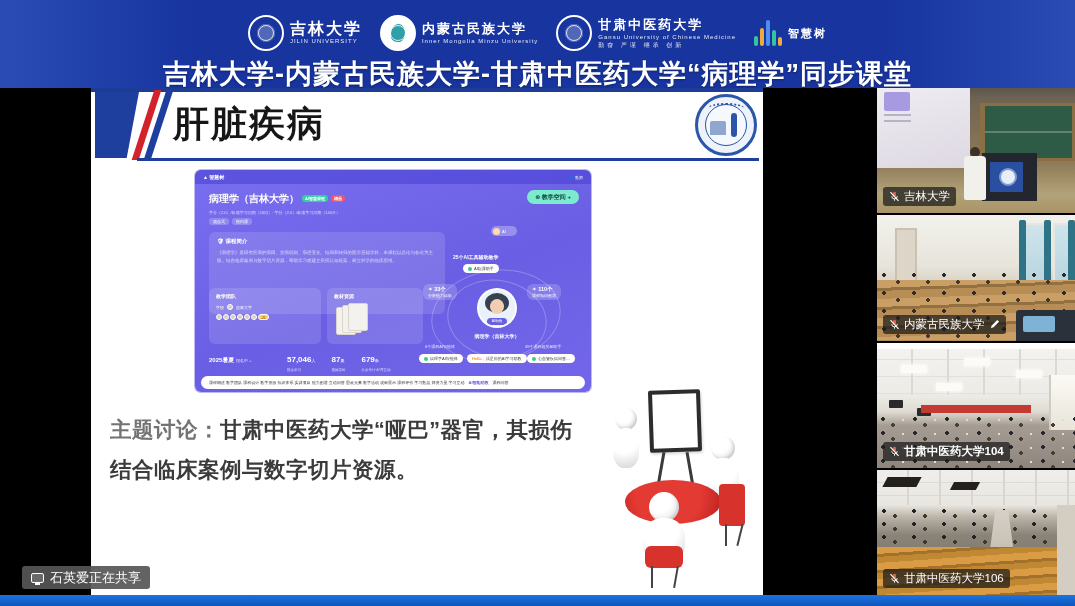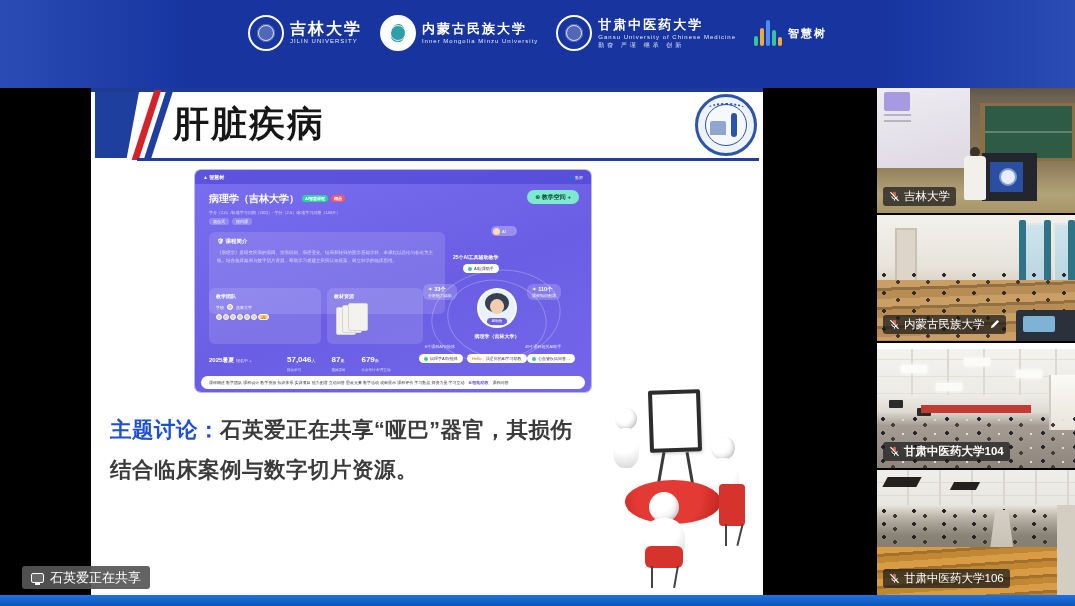--- a/index.html
+++ b/index.html
@@ -89,21 +89,21 @@
   .p-avatar-name{position:absolute;left:252px;top:163px;width:100px;text-align:center;font-size:5px;font-weight:bold;color:#fff;}
   .p-side-note{position:absolute;font-size:4px;color:rgba(255,255,255,.85);white-space:nowrap;}
   .p-hello{position:absolute;left:272px;top:184px;background:#fff;border-radius:8px;font-size:4px;color:#444;padding:2px 5px;white-space:nowrap;}
   .p-hello b{color:#ff8a3c;}
   .p-tabs{position:absolute;left:6px;top:206px;width:384px;height:13px;background:#fff;border-radius:7px;display:flex;align-items:center;padding:0 8px;gap:4px;white-space:nowrap;overflow:hidden;}
   .p-tabs .items{font-size:4px;color:#3c3c3c;letter-spacing:0;}
   .p-tabs .active{font-size:4px;color:#6a5fe4;font-weight:bold;}
 
   
   .discussion{position:absolute;left:19px;top:322px;width:548px;font-size:21.5px;line-height:40px;font-weight:600;color:#3b3b3b;letter-spacing:.5px;}
-  .discussion .red{color:#1d4ed8;font-weight:bold;}
+  .discussion .red{color:#737373;font-weight:bold;}
 
   
   .clipart{position:absolute;left:516px;top:300px;width:150px;height:200px;}
   .board{position:absolute;left:42px;top:2px;width:52px;height:62px;background:#fff;border:4px solid #2c2c2c;border-radius:2px;transform:rotate(-2deg);box-shadow:1px 2px 3px rgba(0,0,0,.15);}
   .board-leg{position:absolute;width:3px;height:40px;background:#3a3a3a;}
   .head{position:absolute;border-radius:50%;background:radial-gradient(circle at 35% 30%,#ffffff 0 40%,#d8d8d8 100%);box-shadow:inset -2px -2px 3px rgba(0,0,0,.12);}
   .body-blob{position:absolute;border-radius:45% 45% 40% 40%;background:radial-gradient(circle at 40% 25%,#fff 0 45%,#d2d2d2 100%);}
   .table{position:absolute;left:18px;top:92px;width:96px;height:44px;border-radius:50%;background:radial-gradient(circle at 45% 35%,#e33a33 0 55%,#b71f1c 100%);}
   .chair{position:absolute;background:#d8322c;border-radius:4px;}
   .chair-leg{position:absolute;width:2px;height:22px;background:#444;}
@@ -208,20 +208,21 @@
         <span class="tree-icon">
           <i style="height:10px;background:#35c4a0"></i>
             <i style="height:18px;background:#f2a93b"></i>
             <i style="height:26px;background:#4f8ef0"></i>
             <i style="height:16px;background:#35c4a0"></i>
             <i style="height:9px;background:#f2a93b"></i>
         </span>
         <span class="cn" style="font-size:11px">智慧树</span>
       </div>
     </div>
+    <div class="banner-title">吉林大学-内蒙古民族大学-甘肃中医药大学“病理学”同步课堂</div>
   </div>
 
   <div class="slide">
     <div class="slide-topline"></div>
     <div class="title-block"></div>
     <div class="stripe red"></div>
     <div class="stripe blue"></div>
     <div class="slide-title">肝脏疾病</div>
     <div class="title-underline"></div>
     <div class="school-seal">
@@ -317,21 +318,21 @@
         </div>
 
       <div class="p-tabs">
         <span class="items">课程概述  教学团队  课程设计  教学资源  知识体系  实训项目  能力图谱  互动问答  思政元素  教学活动  成果展示  课程评价  学习数据  师资力量  学习互动</span>
         <span class="active">AI智能助教</span>
         <span class="items">课程问答</span>
       </div>
     </div>
 
     <div class="discussion">
-      <div><span class="red">主题讨论：</span><span>石英爱正在共享“哑巴”器官，其损伤</span></div>
+      <div><span class="red">主题讨论：</span><span>甘肃中医药大学“哑巴”器官，其损伤</span></div>
       <div>结合临床案例与数字切片资源。</div>
     </div>
 
     <div class="clipart">
       <div class="board"></div>
       <div class="board-leg" style="left:52px;top:64px;transform:rotate(10deg);"></div>
       <div class="board-leg" style="left:82px;top:64px;transform:rotate(-10deg);"></div>
       <div class="head" style="left:8px;top:20px;width:22px;height:22px;"></div>
       <div class="body-blob" style="left:6px;top:40px;width:26px;height:40px;"></div>
       <div class="head" style="left:104px;top:48px;width:24px;height:24px;"></div>

